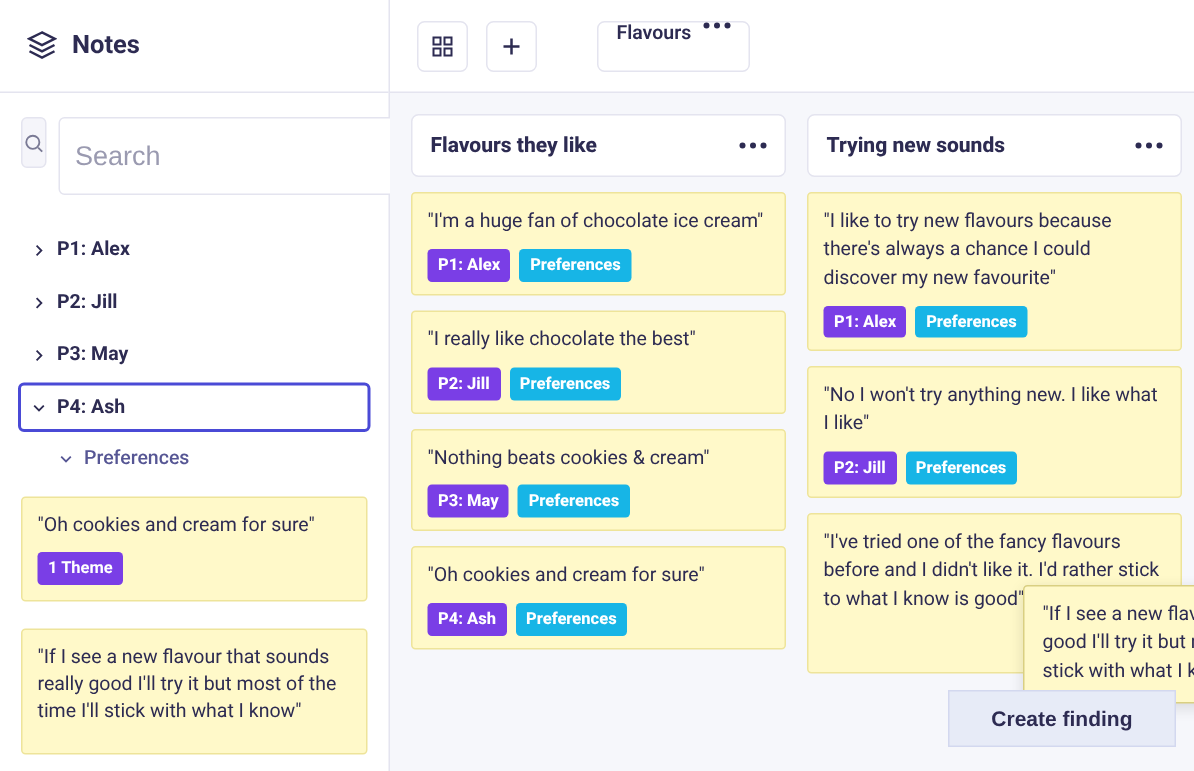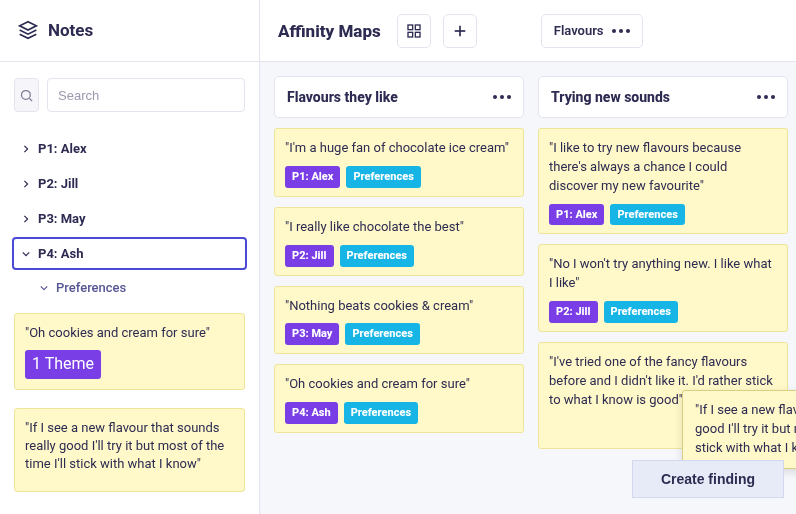--- a/index.html
+++ b/index.html
@@ -46,25 +46,25 @@
     width: 34px; height: 34px;
     border: 1px solid #e4e4ef;
     border-radius: 4px;
     background: #f5f5fa;
     display: flex; align-items: center; justify-content: center;
     cursor: pointer;
     color: #7a7a95;
   }
   .search-input {
     flex: 1;
-    height: 34px;
+    height: 52px;
     border: 1px solid #e4e4ef;
     border-radius: 4px;
     padding: 0 10px;
-    font-size: 13px;
+    font-size: 18px;
     color: #0f172a;
   }
   .search-input::placeholder { color: #9a9ab0; }
 
   .tree { padding: 6px 12px 0 12px; }
   .tree-item {
     display: flex;
     align-items: center;
     gap: 8px;
     padding: 9px 10px;
@@ -96,22 +96,22 @@
     padding: 10px 10px 10px 10px;
     font-size: 13px;
     color: #2d2b52;
     line-height: 1.4;
   }
   .note-card .quote { margin-bottom: 8px; }
   .theme-badge {
     display: inline-block;
     background: #7a3ee6;
     color: #fff;
-    font-weight: 400;
-    font-size: 16px;
+    font-weight: 700;
+    font-size: 11px;
     border-radius: 3px;
     padding: 3px 7px;
   }
 
   
   .main {
     flex: 1;
     display: flex;
     flex-direction: column;
     position: relative;
@@ -132,24 +132,24 @@
     border-radius: 5px;
     background: #fff;
     display: flex; align-items:center; justify-content:center;
     cursor: pointer; color: #2d2b52;
   }
   .pill-btn {
     height: 34px;
     border: 1px solid #e4e4ef;
     border-radius: 5px;
     background: #fff;
-    display: flex; align-items:center; gap: 8px;
+    display: flex; align-items:flex-start; gap: 8px;
     padding: 0 12px;
     cursor: pointer;
-    font-size: 13px; font-weight: 600; color: #2d2b52; margin-left: 24px;
+    font-size: 13px; font-weight: 600; color: #2d2b52;
   }
 
   .board {
     flex:1;
     background: #f6f7fb;
     padding: 14px 14px 14px 14px;
     display: flex;
     gap: 14px;
     overflow: hidden;
   }
@@ -270,21 +270,20 @@
       <span class="theme-badge">1 Theme</span>
     </div>
 
     <div class="note-card">
       <div class="quote">"If I see a new flavour that sounds really good I'll try it but most of the time I'll stick with what I know"</div>
     </div>
   </aside>
 
   <main class="main">
     <div class="main-header">
-      <div class="main-title">Affinity Maps</div>
       <div class="icon-btn">
         <svg width="16" height="16" viewBox="0 0 24 24" fill="none" stroke="currentColor" stroke-width="2">
           <rect x="3" y="3" width="7" height="7"></rect>
             <rect x="14" y="3" width="7" height="7"></rect>
           <rect x="3" y="14" width="7" height="7"></rect>
             <rect x="14" y="14" width="7" height="7"></rect>
         </svg>
       </div>
       <div class="icon-btn">
         <svg width="16" height="16" viewBox="0 0 24 24" fill="none" stroke="currentColor" stroke-width="2.5">

